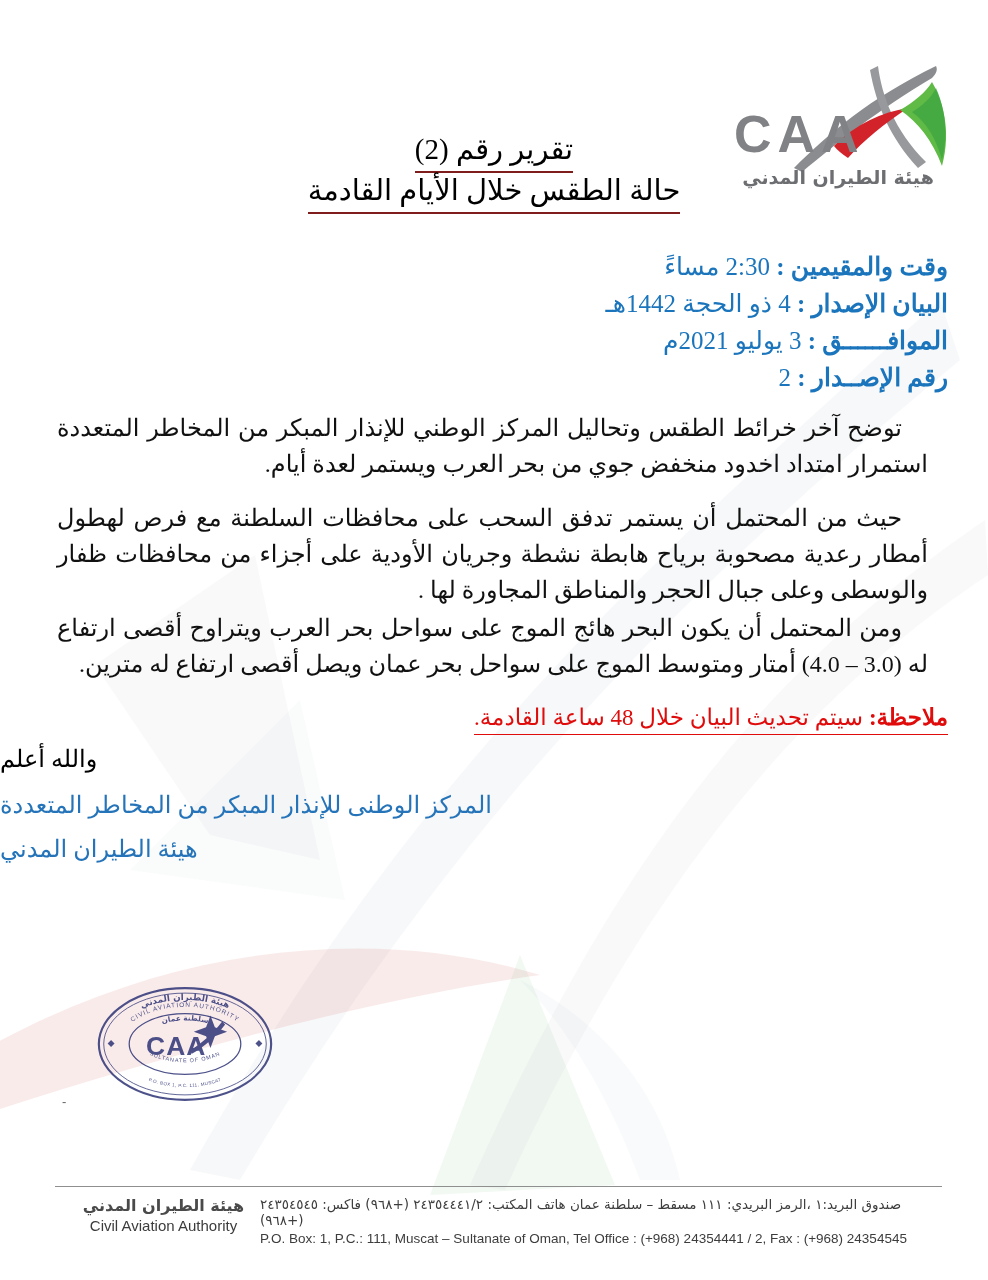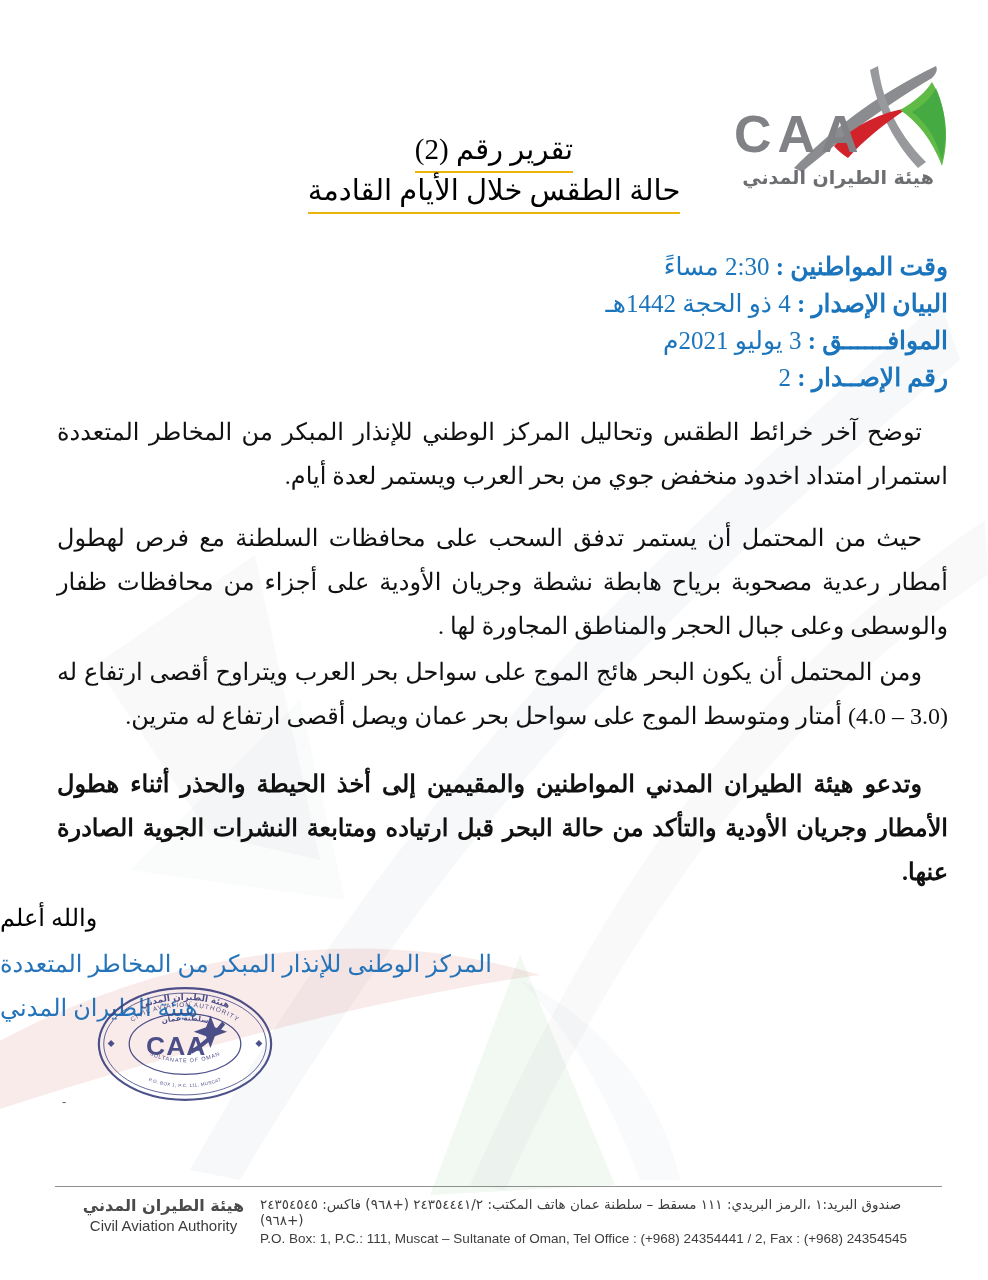--- a/index.html
+++ b/index.html
@@ -21,31 +21,31 @@
   }
   .logo .logoname{
     position:absolute; top:98px; right:6px; width:200px; text-align:center;
     direction:rtl; font-family:"DejaVu Sans", sans-serif; font-weight:bold;
     font-size:19px; color:#6d6e71;
   }
 
   
   .titleblock{padding-top:132px; text-align:center; direction:rtl;}
   .title-line{font-size:29px; color:#000;}
-  .title-line .ul{display:inline-block; border-bottom:2px solid #eab308; padding-bottom:5px;}
+  .title-line .ul{display:inline-block; border-bottom:2px solid #7f1d1d; padding-bottom:5px;}
   .title-line + .title-line{}
 
   
   .issue{direction:rtl; text-align:right; margin:34px 40px 0 57px;
          color:#1b75bc; font-size:25px; line-height:37px;}
   .issue .lbl{font-weight:bold;}
   .issue .val{font-weight:normal;}
 
   
-  .bodytext{direction:rtl; margin:0 40px 0 57px; font-size:24px; line-height:44px; text-align:justify;}
+  .bodytext{direction:rtl; margin:0 60px 0 57px; font-size:24px; line-height:36px; text-align:justify;}
   .bodytext p{margin:0; text-indent:26px;}
   .p1{margin-top:14px !important;}
   .p2{margin-top:18px !important;}
   .p3{margin-top:2px !important;}
   .p4{margin-top:24px !important; font-weight:bold;}
 
   .note{direction:rtl; margin:22px 40px 0 57px; text-align:right;
         color:#e00b0b; font-size:23px;}
   .note .ul{display:inline-block; border-bottom:1.5px solid #e00b0b; padding-bottom:3px;}
   .note .nlabel{font-weight:bold;}
@@ -107,44 +107,46 @@
       <div class="title-line">
         <span class="ul">تقرير رقم (2)</span>
       </div>
       <div class="title-line">
         <span class="ul">حالة الطقس خلال  الأيام القادمة</span>
       </div>
     </div>
 
     <div class="issue">
       <div>
-        <span class="lbl">وقت المواطنين :</span>
+        <span class="lbl">وقت والمقيمين :</span>
         <span class="val">2:30 مساءً</span>
       </div>
       <div>
         <span class="lbl">البيان الإصدار :</span>
         <span class="val">4 ذو الحجة 1442هـ</span>
       </div>
       <div>
         <span class="lbl">الموافــــــق :</span>
         <span class="val">3 يوليو 2021م</span>
       </div>
       <div>
         <span class="lbl">رقم الإصــدار :</span>
         <span class="val">2</span>
       </div>
     </div>
 
     <div class="bodytext">
       <p class="p1">توضح آخر خرائط الطقس وتحاليل المركز الوطني للإنذار المبكر من المخاطر المتعددة استمرار امتداد اخدود منخفض جوي من بحر العرب ويستمر لعدة أيام.</p>
       <p class="p2">حيث من المحتمل أن يستمر تدفق السحب على  محافظات السلطنة مع فرص لهطول أمطار رعدية مصحوبة برياح هابطة نشطة وجريان الأودية على أجزاء من محافظات ظفار والوسطى وعلى جبال الحجر والمناطق المجاورة لها .</p>
       <p class="p3">ومن المحتمل أن يكون البحر هائج الموج على سواحل بحر العرب ويتراوح أقصى ارتفاع له (3.0 – 4.0) أمتار ومتوسط الموج على سواحل بحر عمان ويصل أقصى ارتفاع له مترين.</p>
-      <p class="p4">وتدعو هيئة الطيران المدني المواطنين والمقيمين إلى أخذ الحيطة والحذر أثناء هطول الأمطار وجريان الأودية والتأكد من حالة البحر قبل ارتياده ومتابعة النشرات الجوية الصادرة عنها.</p>
-    </div>
-
+    </div>
+
+    <div class="note">
+      <span class="ul"><span class="nlabel">ملاحظة:</span><span> سيتم تحديث البيان خلال 48 ساعة القادمة.</span></span>
+    </div>
 
     <div class="allah">والله أعلم</div>
     <div class="sig sig1">المركز الوطنى للإنذار المبكر من المخاطر المتعددة</div>
     <div class="sig sig2">هيئة الطيران المدني</div>
 
     <svg class="stamp" viewBox="0 0 190 130">
       <g fill="none" stroke="#3a3f7d" opacity="0.9">
         <ellipse cx="95" cy="65" rx="88" ry="57" stroke-width="2.2"></ellipse>
         <ellipse cx="95" cy="65" rx="83" ry="52" stroke-width="0.9"></ellipse>
         <ellipse cx="95" cy="65" rx="57" ry="31" stroke-width="1.3"></ellipse>

